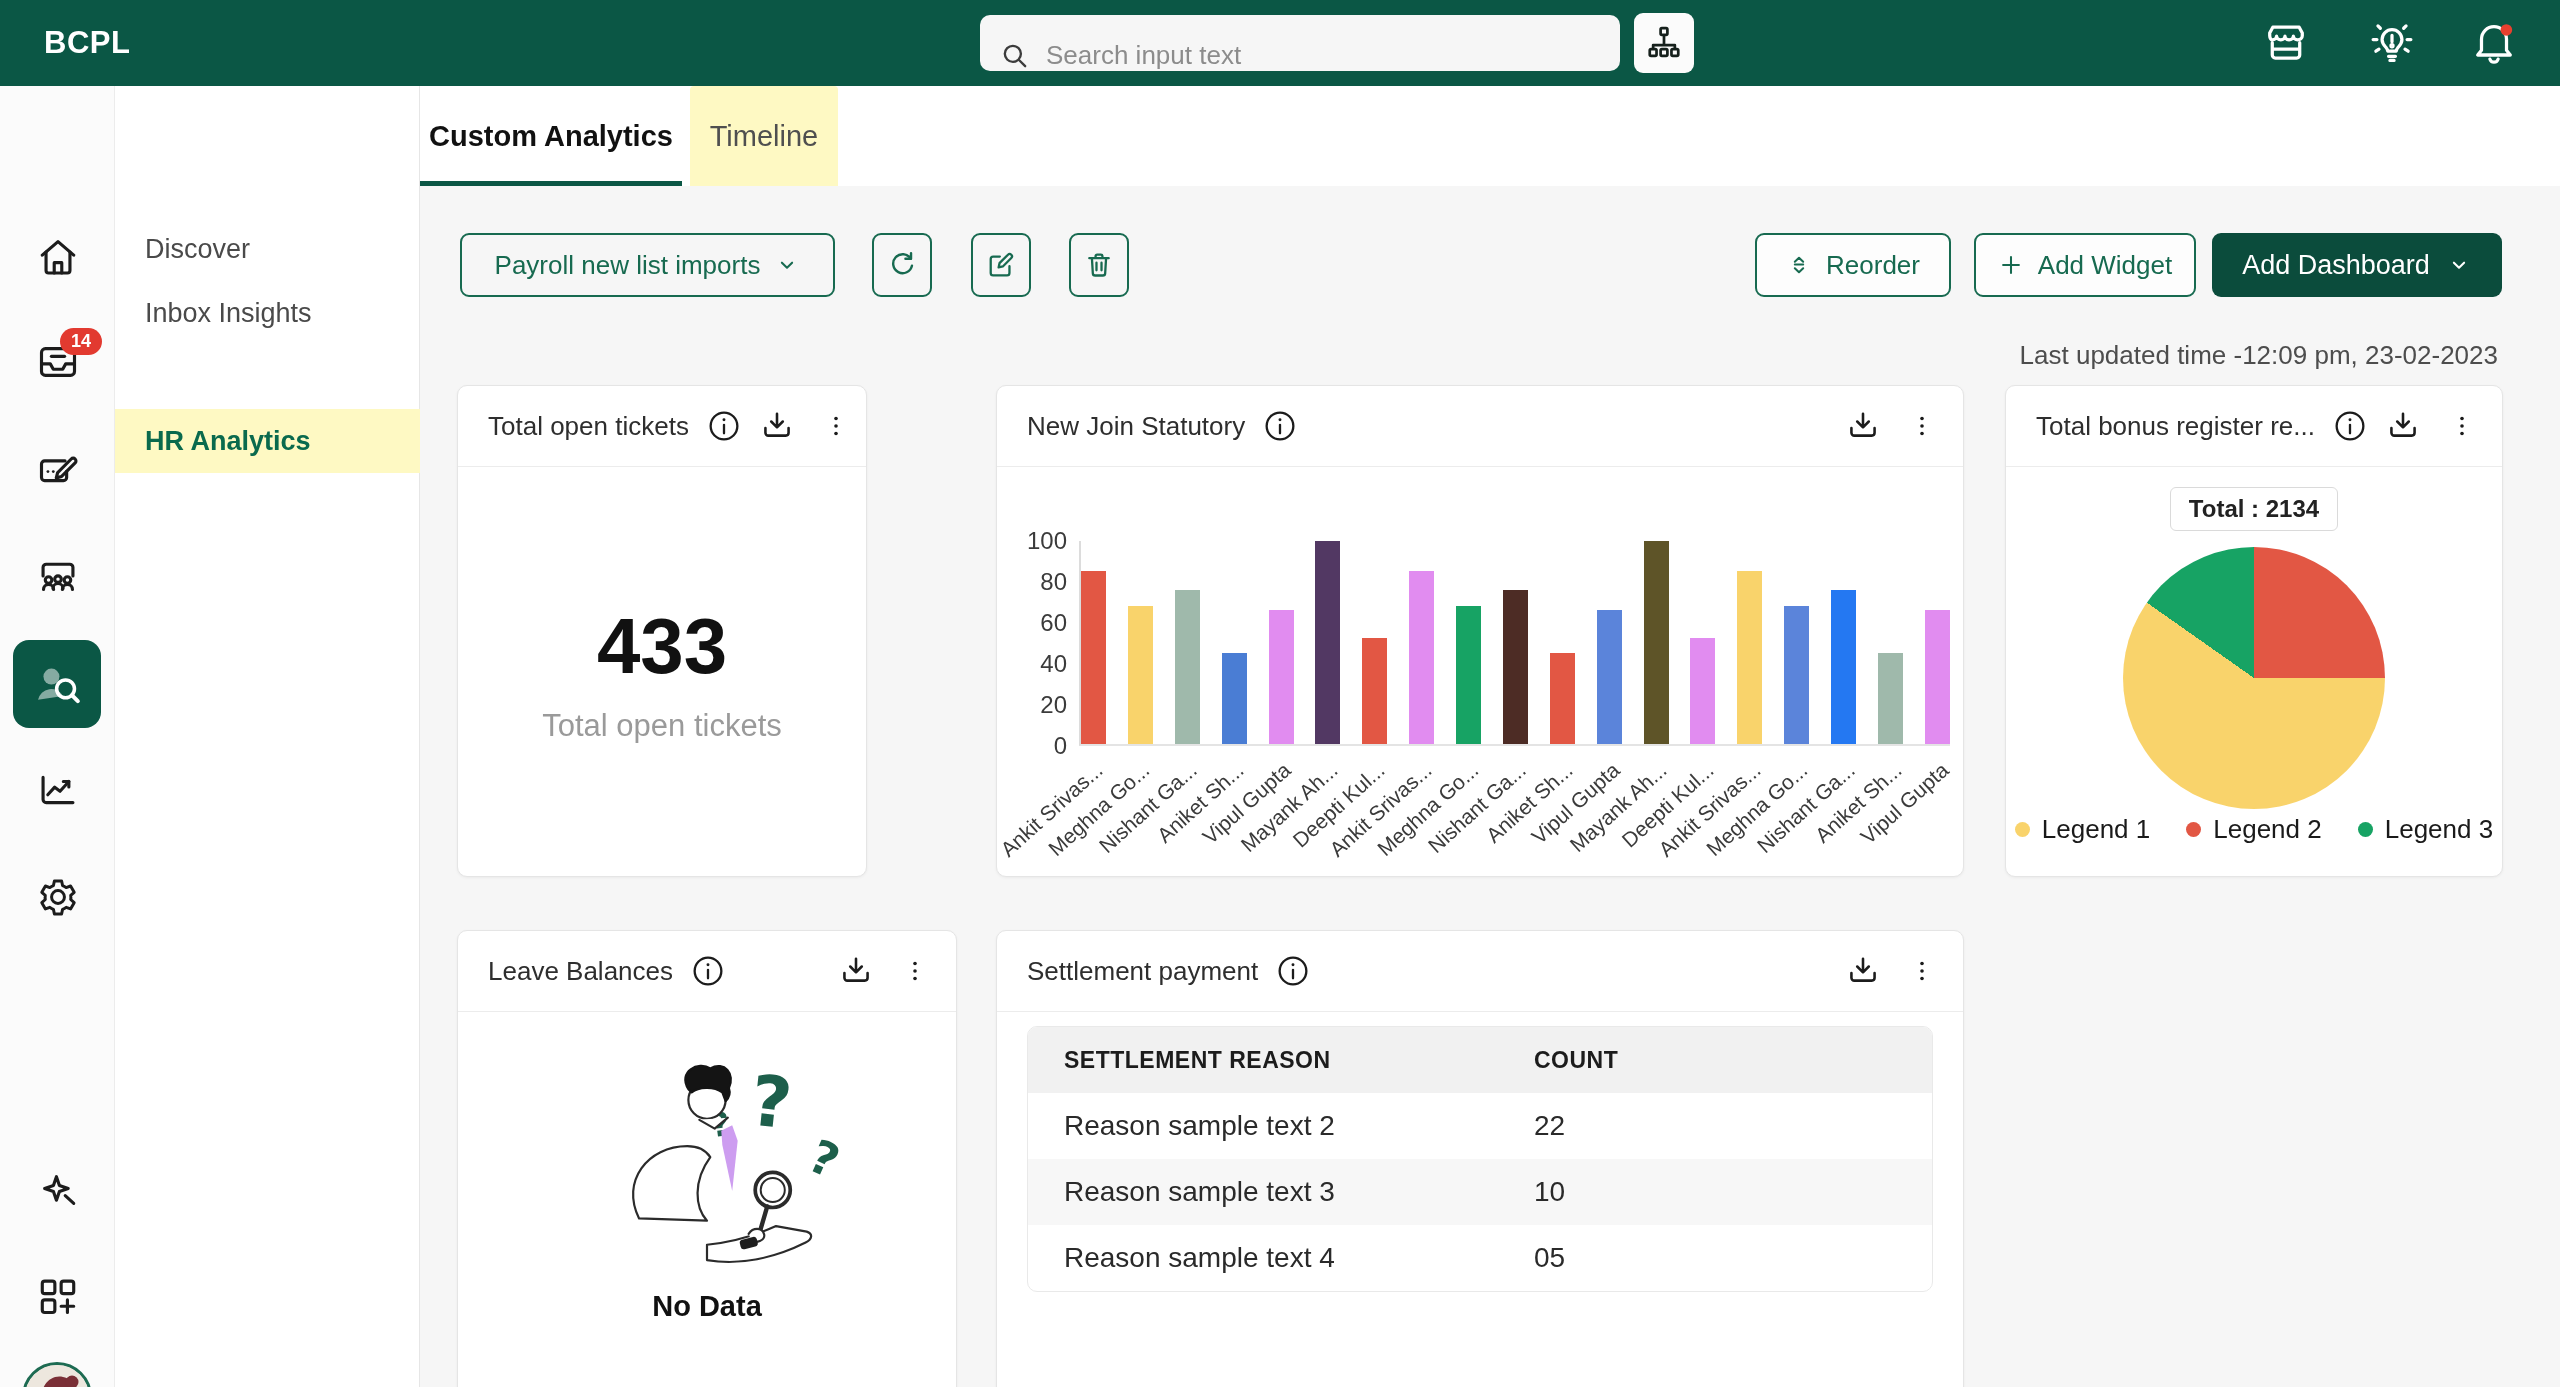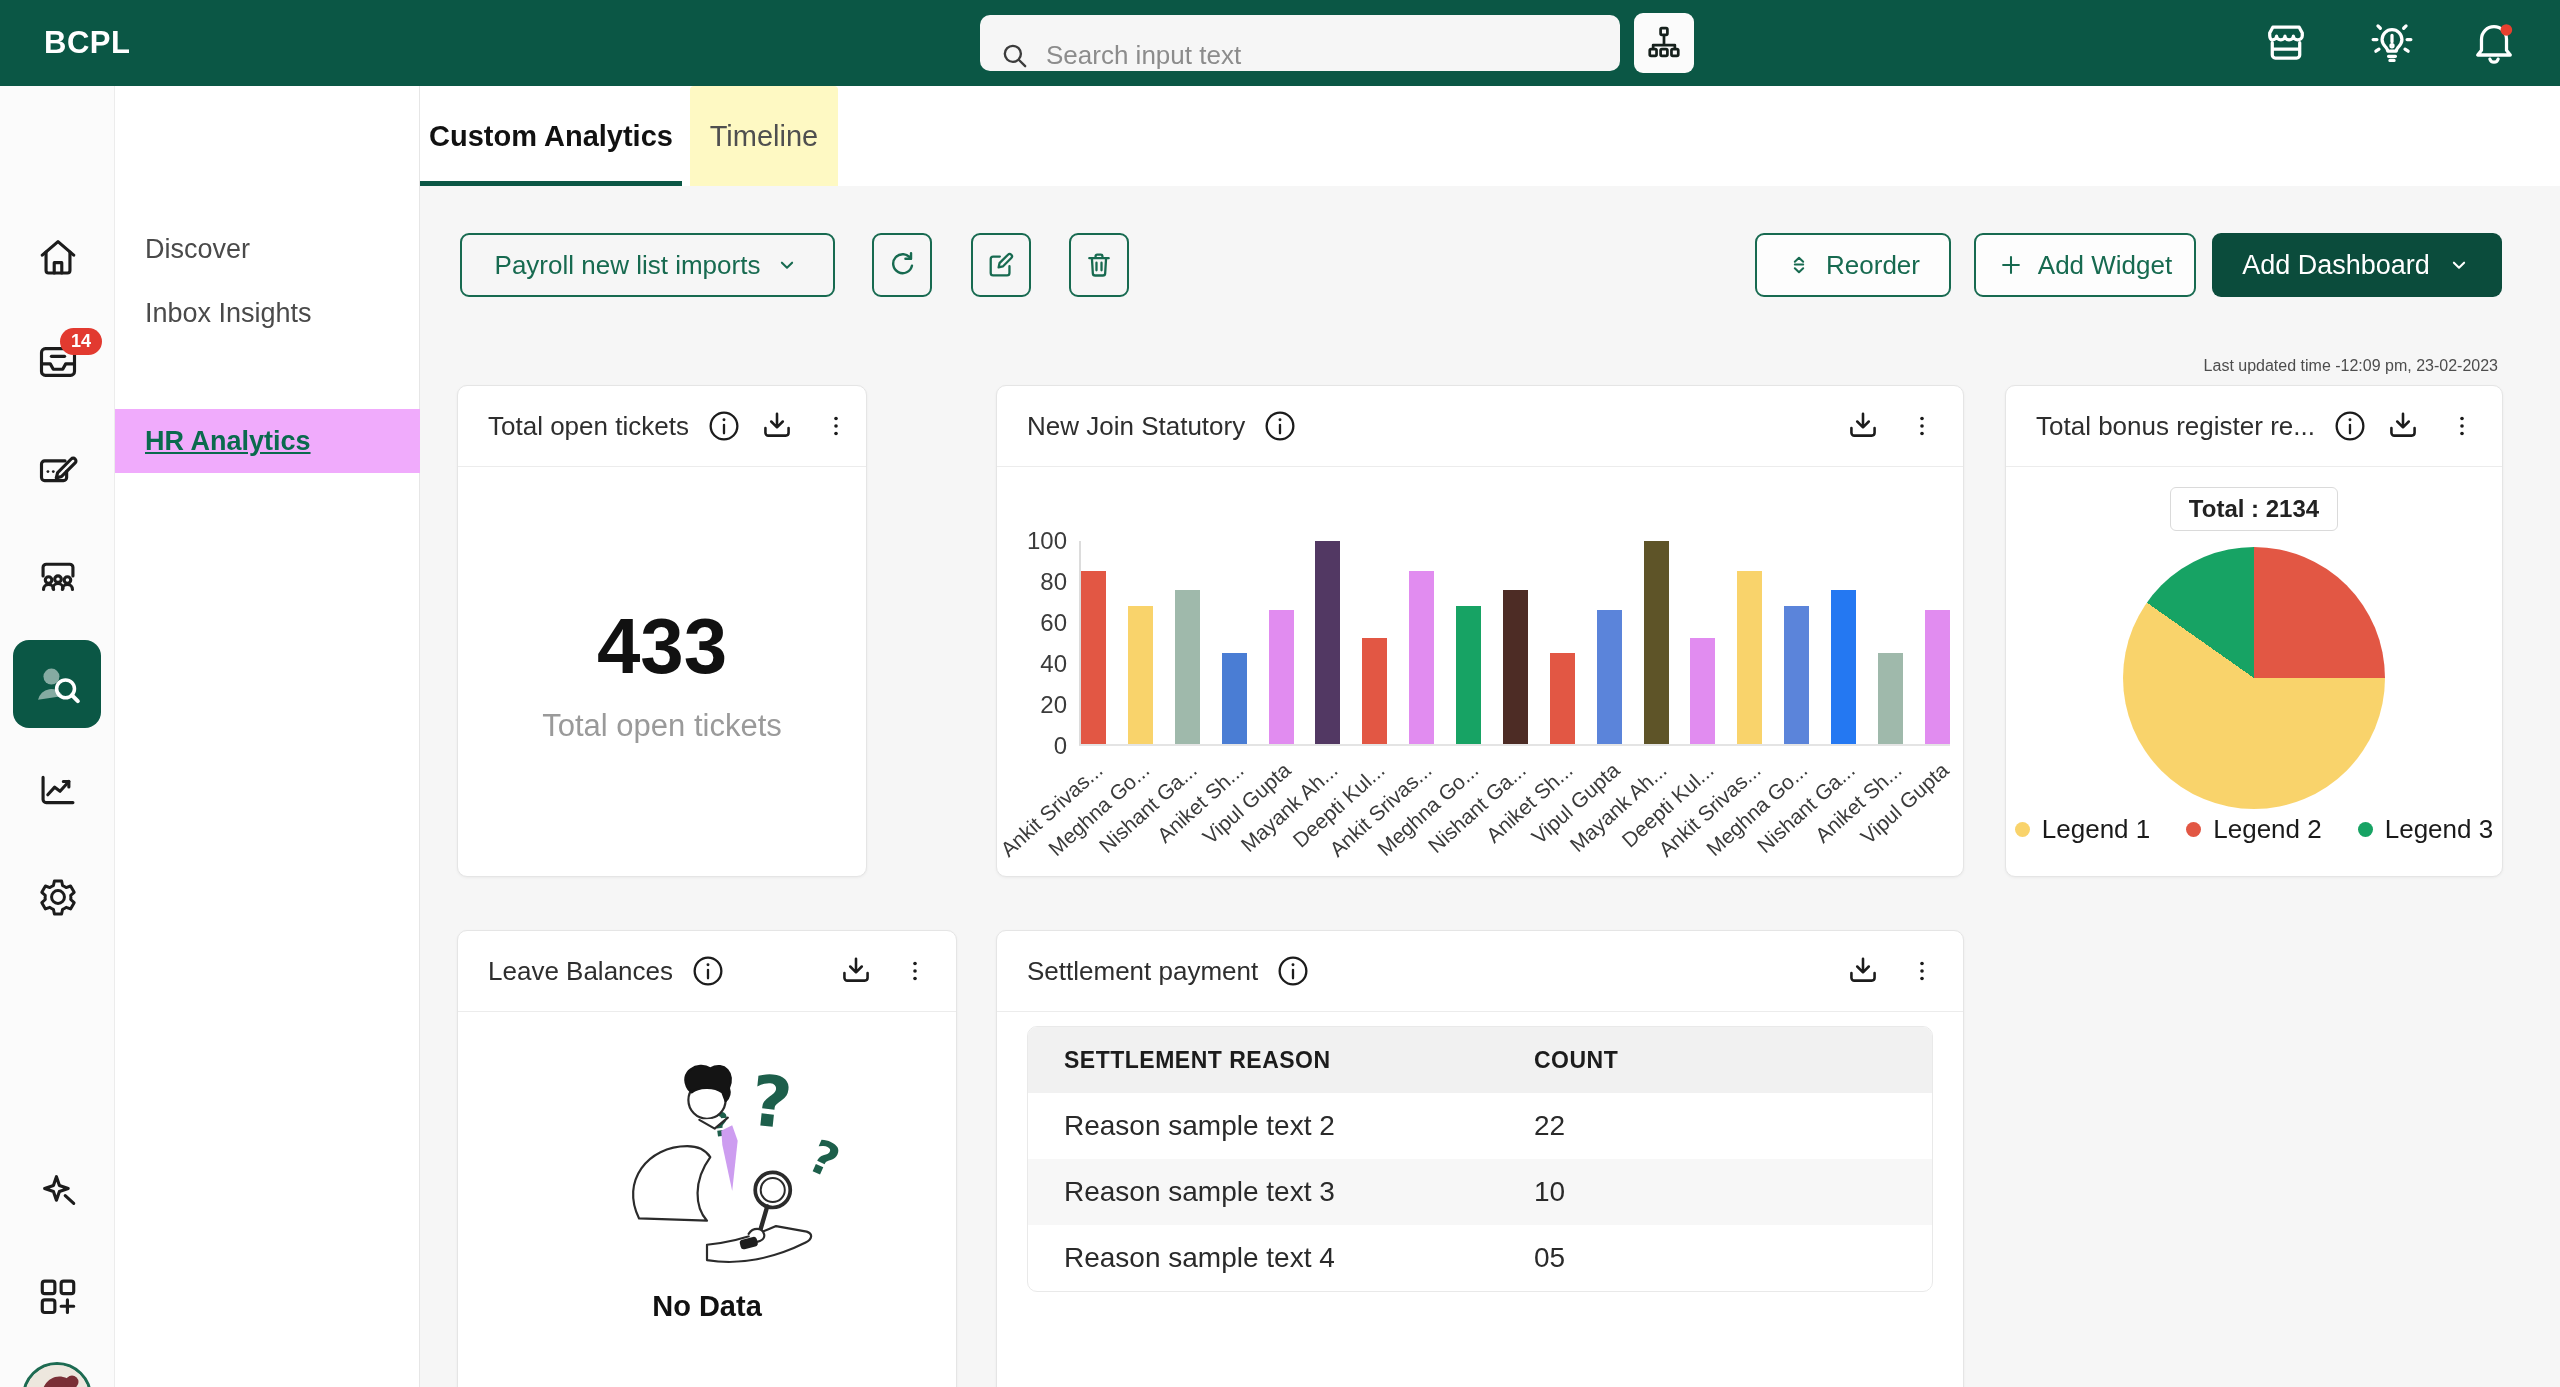--- a/index.html
+++ b/index.html
@@ -31,21 +31,21 @@
     color:#fff; border-radius:14px; font-size:18px; font-weight:bold; display:flex; align-items:center;
     justify-content:center; padding:0 8px; z-index:2; }
   .avatar-wrap { position:absolute; left:22px; top:1276px; width:70px; height:70px; border-radius:50%;
     border:3px solid #1D6B52; overflow:hidden; background:#EEE8DF; cursor:pointer; }
 
   
   #sidebar { position:absolute; left:115px; top:86px; width:305px; height:1301px; background:#FFFFFF;
     border-right:1px solid #E6E6E6; z-index:4; }
   .side-item { position:absolute; left:0; width:305px; height:64px; line-height:64px; padding-left:30px;
     font-size:27px; color:#4A4A4A; cursor:pointer; }
-  .side-item.active { background:#f0abfc; color:#0A6A4D; font-weight:bold;text-decoration:underline; }
+  .side-item.active { background:#fef9c3; color:#0A6A4D; font-weight:bold; }
 
   
   #tabstrip { position:absolute; left:420px; top:86px; width:2140px; height:100px; background:#FFFFFF; }
   .tab-active { position:absolute; left:420px; top:86px; width:262px; height:100px; display:flex;
     align-items:center; justify-content:center; font-size:29px; font-weight:bold; color:#111; cursor:pointer; }
   .tab-underline { position:absolute; left:420px; top:181px; width:262px; height:5px; background:#0B5745; }
   .tab-inactive { position:absolute; left:690px; top:86px; width:148px; height:100px; background:#fef9c3;
     display:flex; align-items:center; justify-content:center; font-size:29px; color:#4F4F4F;
     border-radius:4px 4px 0 0; cursor:pointer; }
 
@@ -54,21 +54,21 @@
 
   .ol-btn { position:absolute; height:64px; border:2px solid #176A50; border-radius:9px; background:transparent;
     color:#176A50; font-size:26px; font-family:inherit; display:flex; align-items:center; justify-content:center;
     gap:14px; cursor:pointer; }
   .ol-btn.white { background:#FDFDFD; }
   .dd-btn { left:460px; top:233px; width:375px; }
   .icon-btn { width:60px; padding:0; }
   .fill-btn { position:absolute; left:2212px; top:233px; width:290px; height:64px; background:#0B4C3C;
     color:#fff; border:none; border-radius:9px; font-size:27px; font-family:inherit; display:flex;
     align-items:center; justify-content:center; gap:16px; cursor:pointer; }
-  .last-updated { position:absolute; top:357px; right:62px; font-size:16px; color:#4D4D4D; }
+  .last-updated { position:absolute; top:340px; right:62px; font-size:26px; color:#4D4D4D; }
 
   
   .card { position:absolute; background:#fff; border:1px solid #E5E5E5; border-radius:10px;
     box-shadow:0 1px 3px rgba(0,0,0,.05); overflow:hidden; }
   .card-head { height:81px; border-bottom:1px solid #ECECEC; display:flex; align-items:center;
     padding:0 26px 0 30px; gap:18px; }
   .card-title { font-size:26px; color:#2E2E2E; font-weight:500; white-space:nowrap; }
   .head-right { margin-left:auto; display:flex; align-items:center; gap:26px; }
   .hicon { color:#1C1C1C; cursor:pointer; display:flex; }
 

